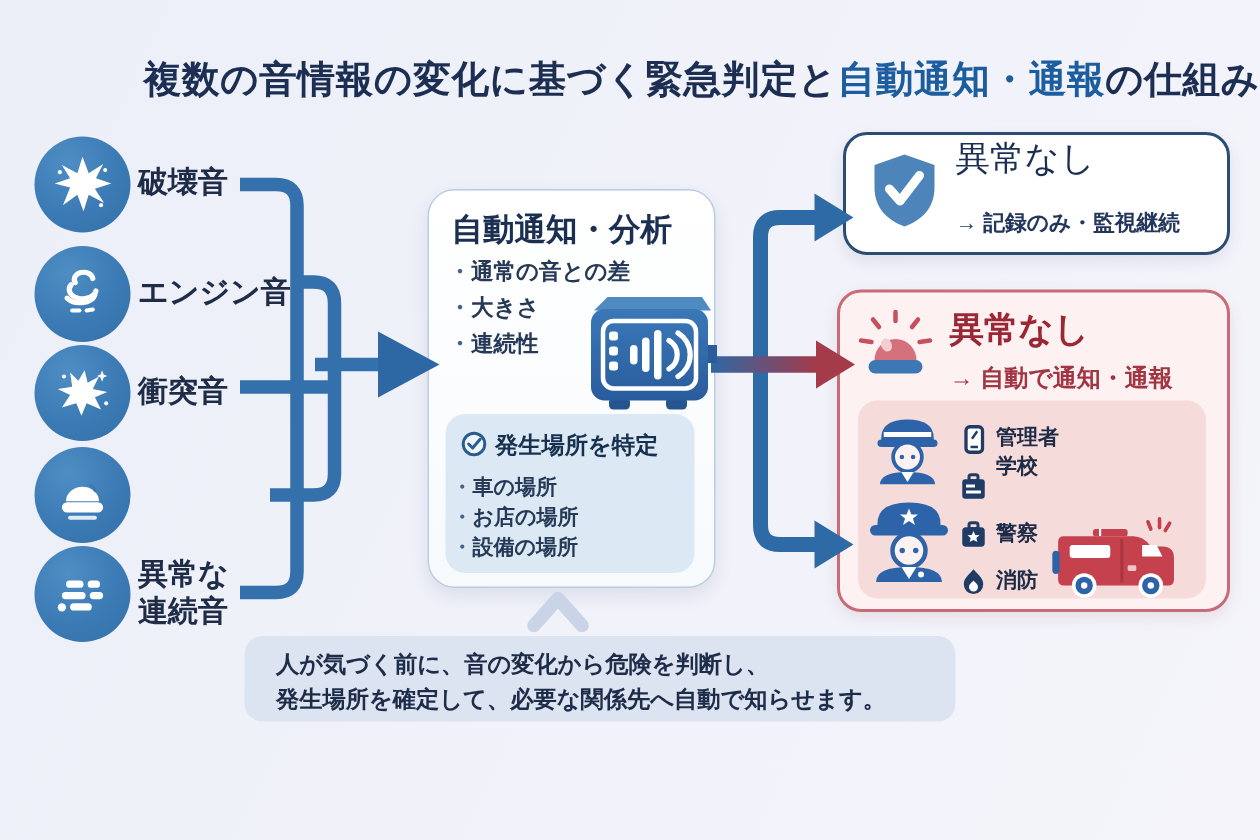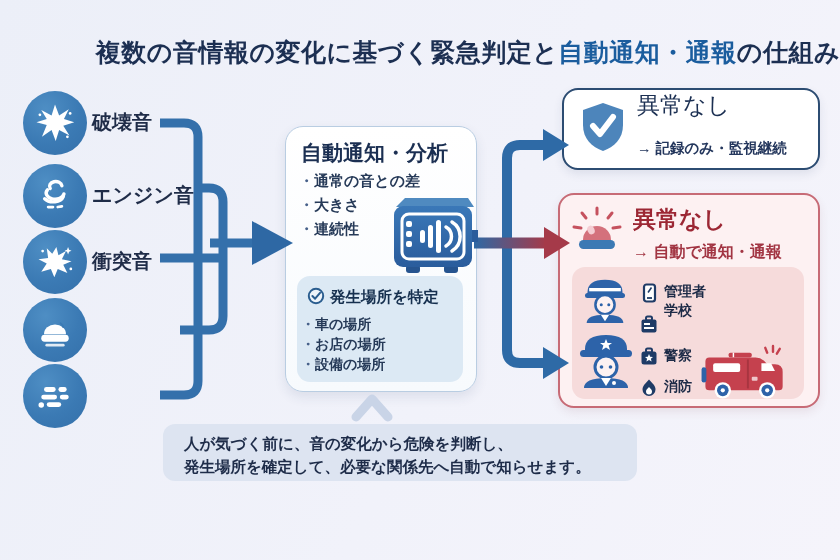--- a/index.html
+++ b/index.html
@@ -126,20 +126,22 @@
       <g fill="#fff">
         <rect x="16" y="19" width="17" height="7" rx="3.5"></rect>
           <rect x="37" y="19" width="12" height="7" rx="3.5"></rect>
         <rect x="12" y="30" width="23" height="7" rx="3.5"></rect>
           <rect x="39" y="30" width="13" height="7" rx="3.5"></rect>
         <rect x="20" y="41" width="21" height="7" rx="3.5"></rect>
         <circle cx="12" cy="45" r="4"></circle>
       </g>
     </svg>
   </div>
+  <div class="src-label l5" data-name="source-label-continuous">異常な
+連続音</div>
 
   <div class="analysis-box" data-name="analysis-panel"></div>
   <div class="analysis-title" data-name="analysis-title">自動通知・分析</div>
   <ul class="analysis-bullets" data-name="analysis-bullet-list">
     <li data-name="analysis-bullet">通常の音との差</li>
     <li data-name="analysis-bullet">大きさ</li>
     <li data-name="analysis-bullet">連続性</li>
   </ul>
 
   <div class="loc-box" data-name="location-panel"></div>

